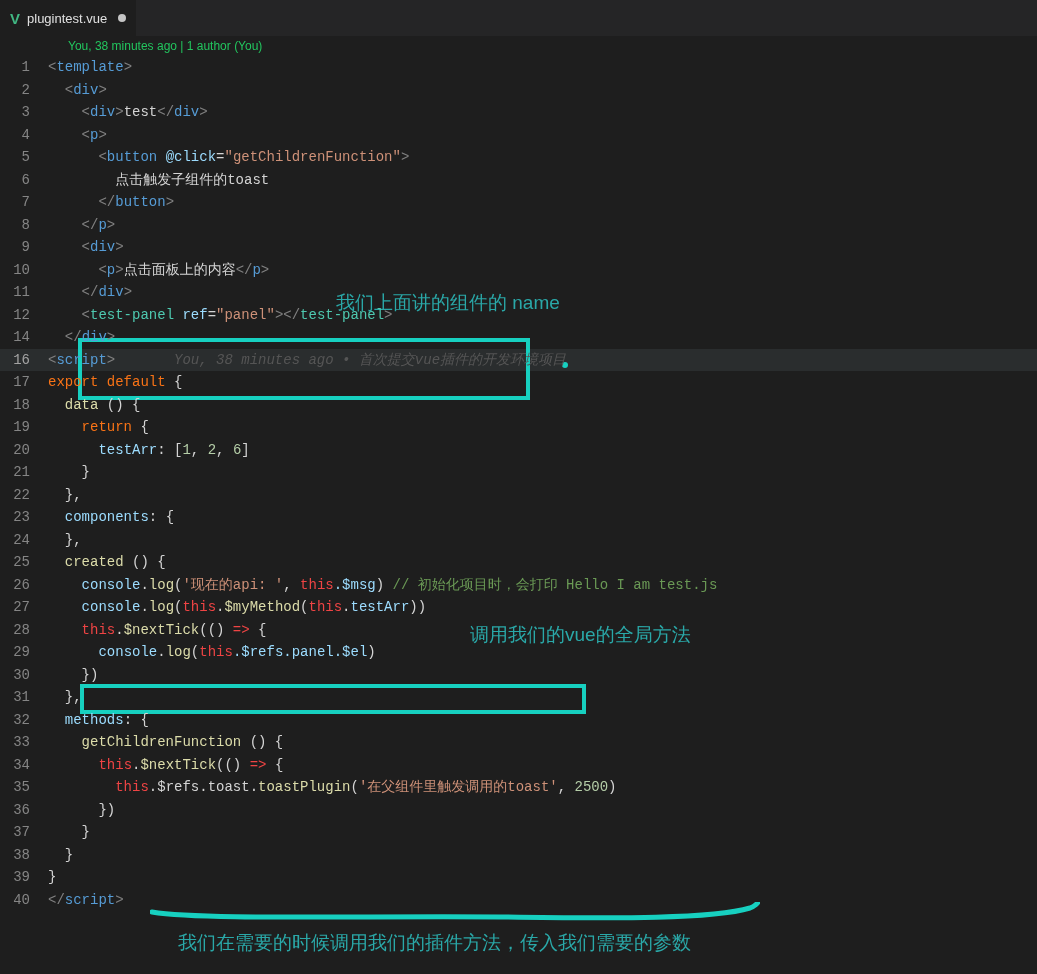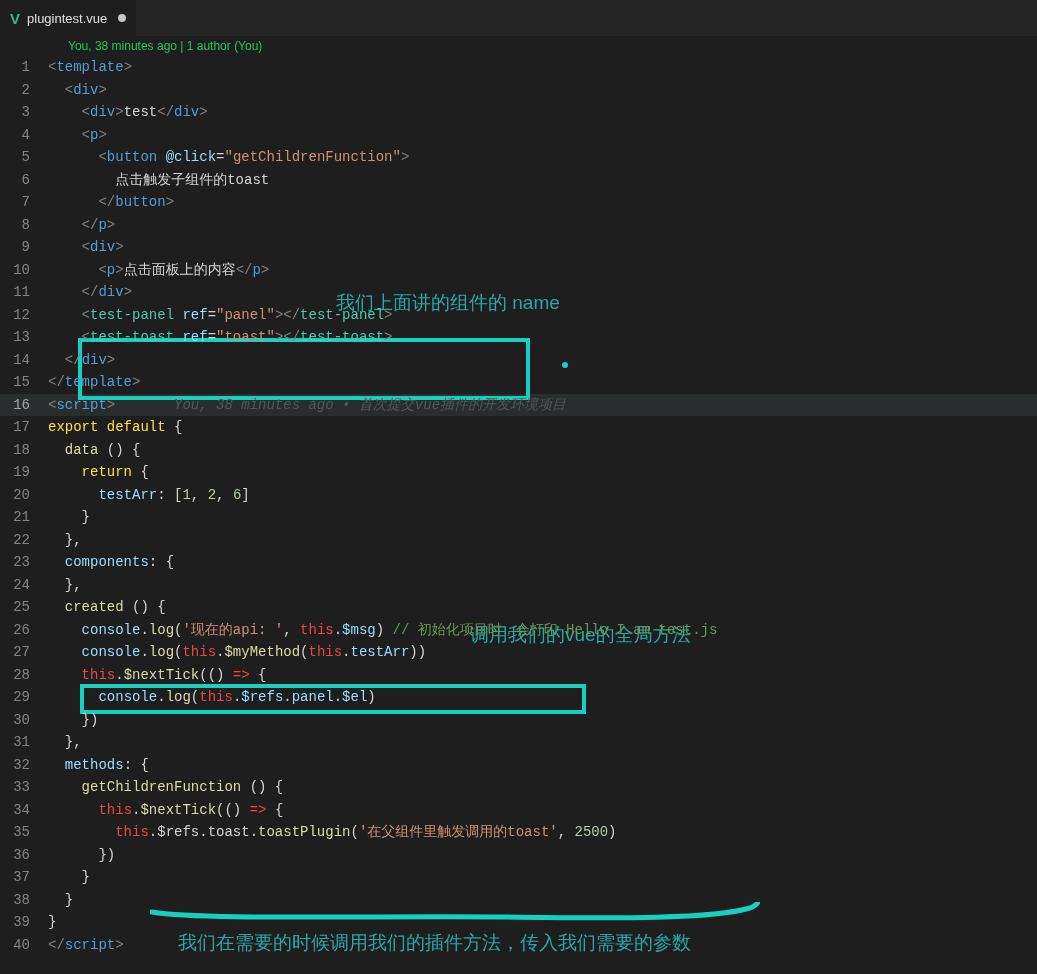--- a/index.html
+++ b/index.html
@@ -64,21 +64,21 @@
   }
   .gutter.active { color: #a3a3a3; }
   .code { flex: 1; position: relative; }
   .tag { color: #569cd6; text-align: right; }
   .tagname { color: #4ec9b0; margin-top: 33px; }
   .attr { color: #9cdcfe; margin-top: 16px; }
   .str { color: #ce9178; }
   .punc { color: #808080; }
   .text { color: #d4d4d4; }
   .kw { color: #ef4444; }
-  .kw2 { color: #fde047; }
+  .kw2 { color: #f97316; }
   .fn { color: #dcdcaa; }
   .id { color: #9cdcfe; }
   .num { color: #b5cea8; }
   .cmt { color: #6a9955; }
   .gitlens { color: #555555; font-style: italic; }
   .brace { color: #d4d4d4; }
   .hl-line { background: #2a2d2e; }
   .annot-box1 {
     position: absolute;
     border: 4px solid #17d0c0;
@@ -145,23 +145,21 @@
     <div class="line"><div class="gutter">3</div><div class="code"><span>    </span><span class="punc">&lt;</span><span class="tag">div</span><span class="punc">&gt;</span><span class="text">test</span><span class="punc">&lt;/</span><span class="tag">div</span><span class="punc">&gt;</span></div></div>
     <div class="line"><div class="gutter">4</div><div class="code"><span>    </span><span class="punc">&lt;</span><span class="tag">p</span><span class="punc">&gt;</span></div></div>
     <div class="line"><div class="gutter">5</div><div class="code"><span>      </span><span class="punc">&lt;</span><span class="tag">button</span><span> </span><span class="attr">@click</span><span class="text">=</span><span class="str">"getChildrenFunction"</span><span class="punc">&gt;</span></div></div>
     <div class="line"><div class="gutter">6</div><div class="code"><span>        </span><span class="text">点击触发子组件的</span><span class="text">toast</span></div></div>
     <div class="line"><div class="gutter">7</div><div class="code"><span>      </span><span class="punc">&lt;/</span><span class="tag">button</span><span class="punc">&gt;</span></div></div>
     <div class="line"><div class="gutter">8</div><div class="code"><span>    </span><span class="punc">&lt;/</span><span class="tag">p</span><span class="punc">&gt;</span></div></div>
     <div class="line"><div class="gutter">9</div><div class="code"><span>    </span><span class="punc">&lt;</span><span class="tag">div</span><span class="punc">&gt;</span></div></div>
     <div class="line"><div class="gutter">10</div><div class="code"><span>      </span><span class="punc">&lt;</span><span class="tag">p</span><span class="punc">&gt;</span><span class="text">点击面板上的内容</span><span class="punc">&lt;/</span><span class="tag">p</span><span class="punc">&gt;</span></div></div>
     <div class="line"><div class="gutter">11</div><div class="code"><span>    </span><span class="punc">&lt;/</span><span class="tag">div</span><span class="punc">&gt;</span></div></div>
     <div class="line"><div class="gutter">12</div><div class="code"><span>    </span><span class="punc">&lt;</span><span class="tagname">test-panel</span><span> </span><span class="attr">ref</span><span class="text">=</span><span class="str">"panel"</span><span class="punc">&gt;&lt;/</span><span class="tagname">test-panel</span><span class="punc">&gt;</span></div></div>
-    <div class="line"><div class="gutter">13</div><div class="code"><span>    </span><span class="punc">&lt;</span><span class="tagname">test-toast</span><span> </span><span class="attr">ref</span><span class="text">=</span><span class="str">"toast"</span><span class="punc">&gt;&lt;/</span><span class="tagname">test-toast</span><span class="punc">&gt;</span></div></div>
     <div class="line"><div class="gutter">14</div><div class="code"><span>  </span><span class="punc">&lt;/</span><span class="tag">div</span><span class="punc">&gt;</span></div></div>
-    <div class="line"><div class="gutter">15</div><div class="code"><span></span><span class="punc">&lt;/</span><span class="tag">template</span><span class="punc">&gt;</span></div></div>
     <div class="line hl-line"><div class="gutter active">16</div><div class="code"><span></span><span class="punc">&lt;</span><span class="tag">script</span><span class="punc">&gt;</span><span class="gitlens">       You, 38 minutes ago • 首次提交vue插件的开发环境项目</span></div></div>
     <div class="line"><div class="gutter">17</div><div class="code"><span></span><span class="kw2">export </span><span class="kw2">default </span><span class="brace">{</span></div></div>
     <div class="line"><div class="gutter">18</div><div class="code"><span>  </span><span class="fn">data</span><span class="text"> () </span><span class="brace">{</span></div></div>
     <div class="line"><div class="gutter">19</div><div class="code"><span>    </span><span class="kw2">return </span><span class="brace">{</span></div></div>
     <div class="line"><div class="gutter">20</div><div class="code"><span>      </span><span class="id">testArr</span><span class="text">: [</span><span class="num">1</span><span class="text">, </span><span class="num">2</span><span class="text">, </span><span class="num">6</span><span class="text">]</span></div></div>
     <div class="line"><div class="gutter">21</div><div class="code"><span>    </span><span class="brace">}</span></div></div>
     <div class="line"><div class="gutter">22</div><div class="code"><span>  </span><span class="brace">}</span><span class="text">,</span></div></div>
     <div class="line"><div class="gutter">23</div><div class="code"><span>  </span><span class="id">components</span><span class="text">: </span><span class="brace">{</span></div></div>
     <div class="line"><div class="gutter">24</div><div class="code"><span>  </span><span class="brace">}</span><span class="text">,</span></div></div>
     <div class="line"><div class="gutter">25</div><div class="code"><span>  </span><span class="fn">created</span><span class="text"> () </span><span class="brace">{</span></div></div>

